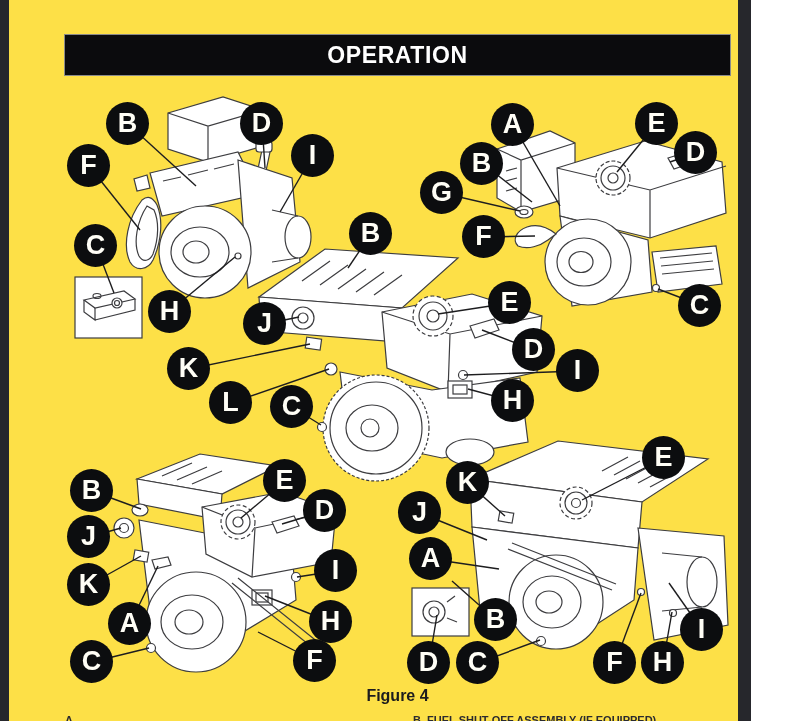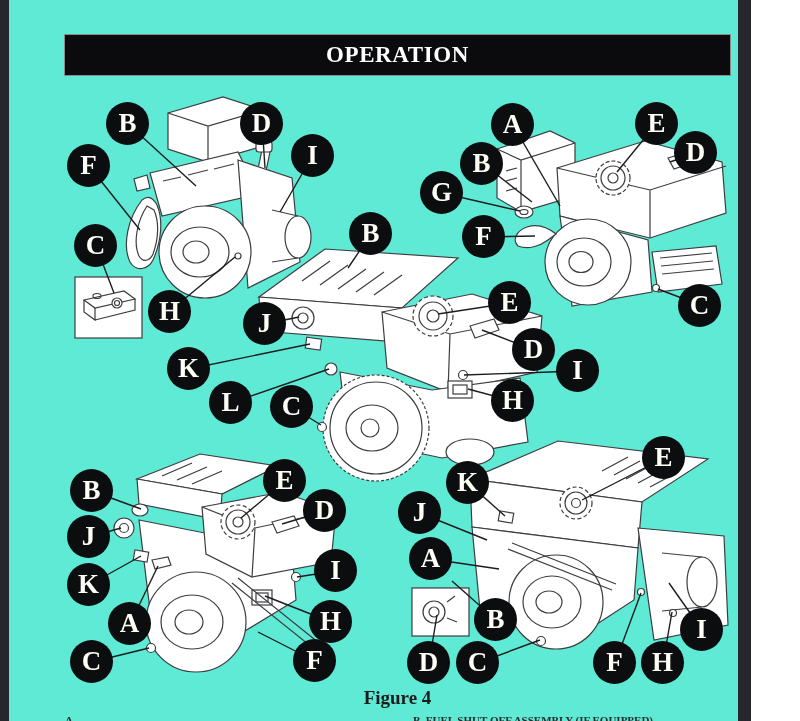--- a/index.html
+++ b/index.html
@@ -1,32 +1,32 @@
 <!DOCTYPE html>
 <html><head>
 <meta charset="utf-8">
 <style>
   html,body{margin:0;padding:0;background:#ffffff;}
-  .page{position:relative;width:751px;height:721px;background:#5eead4;overflow:hidden;
-        font-family:Liberation Serif, serif;}
+  .page{position:relative;width:751px;height:721px;background:#fde047;overflow:hidden;
+        font-family:Liberation Sans, sans-serif;}
   .edge-strip{position:absolute;top:0;bottom:0;background:#26272c;}
   .edge-strip.left{left:0;width:9px;}
   .edge-strip.right{right:0;width:13px;}
   .header-bar{position:absolute;left:64px;top:34px;width:667px;height:42px;background:#0b0b0d;
         border:1px solid #8a8a8a;box-sizing:border-box;display:flex;align-items:center;justify-content:center;}
   .header-bar .title{color:#ffffff;font-weight:bold;font-size:23px;letter-spacing:.6px;}
   .art{position:absolute;left:0;top:0;}
   .art path,.art circle,.art ellipse,.art rect,.art line{stroke:#3d3d40;stroke-width:1.2;fill:none;}
   .art .fw{fill:#ffffff;}
   .art .leader{stroke:#1d1d1f;stroke-width:1.4;}
   .callout{position:absolute;width:43px;height:43px;border-radius:50%;background:#0c0d0f;
         color:#fffef6;display:flex;align-items:center;justify-content:center;
         font-size:27px;font-weight:bold;line-height:1;}
   .figure-caption{position:absolute;left:64px;top:687px;width:667px;text-align:center;
-        font-size:19px;font-weight:bold;color:#1c1c1e;}
+        font-size:16px;font-weight:bold;color:#1c1c1e;}
   .legend-line{position:absolute;top:714px;font-size:11px;font-weight:bold;color:#2b2b2f;white-space:nowrap;}
   .legend-line.left{left:65px;}
   .legend-line.right{left:413px;}
 </style>
 </head>
 <body>
 
 <div class="page">
   <div class="edge-strip left"></div>
   <div class="edge-strip right"></div>

